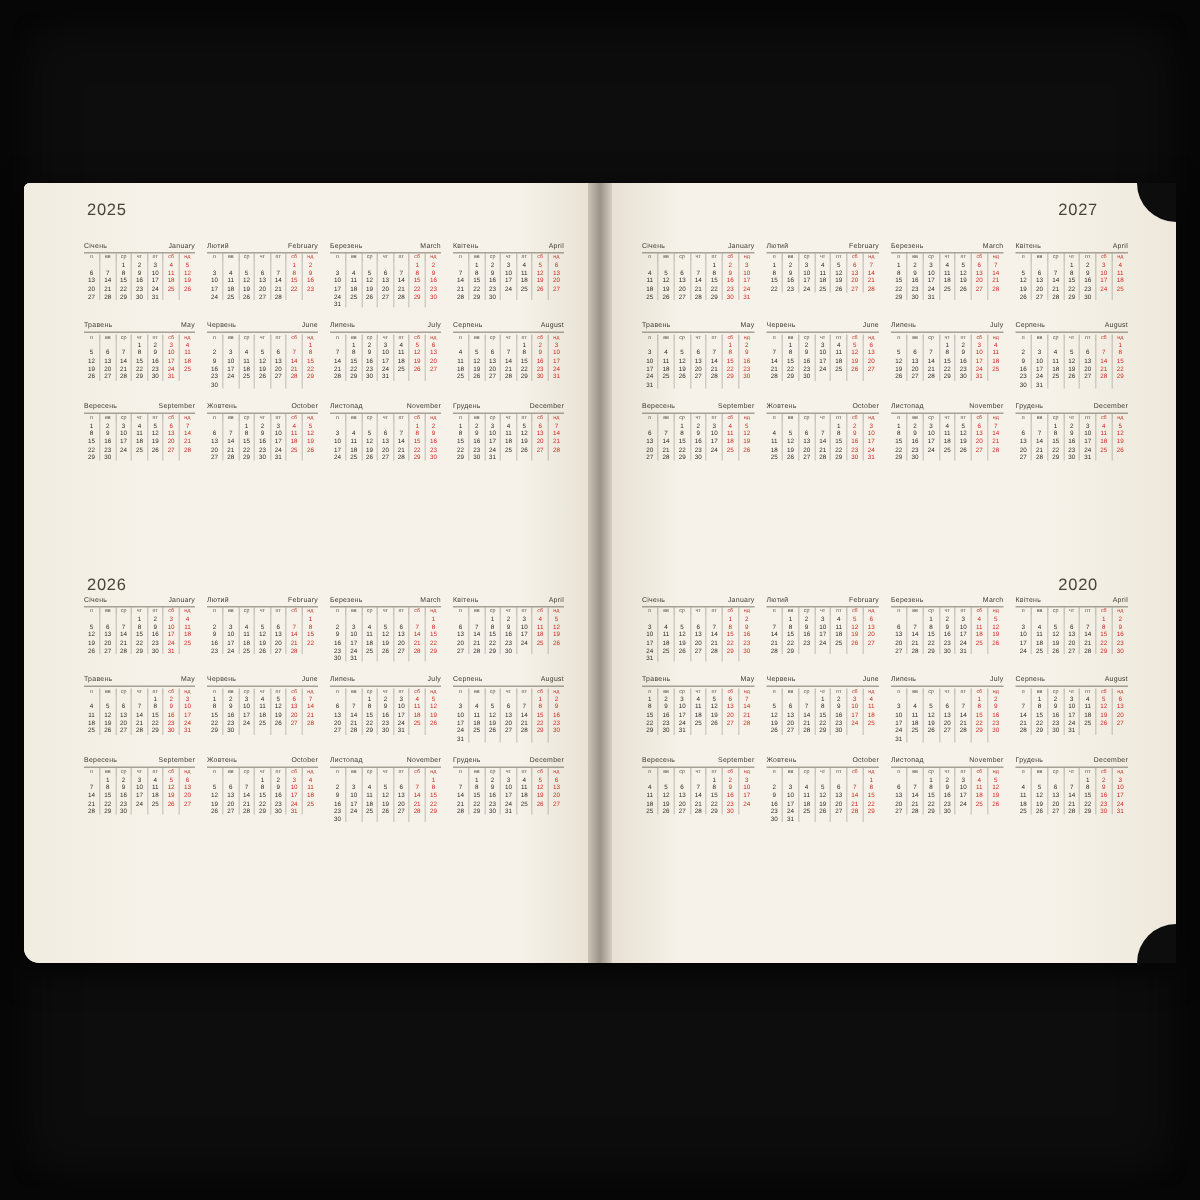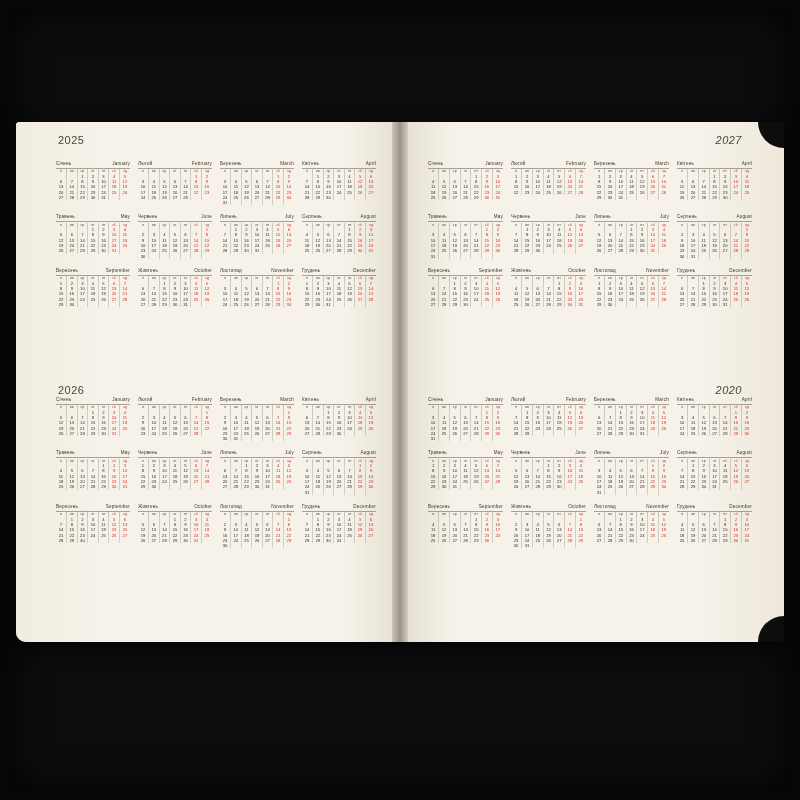--- a/index.html
+++ b/index.html
@@ -81,21 +81,21 @@
     border-top-left-radius: 26px;
   }
   .year-label {
     position: absolute;
     top: 12px;
     font-size: 11px;
     letter-spacing: .5px;
     color: #4a4438;
   }
   .year-label.l { left: 42px; }
-  .year-label.r { right: 42px; font-style: italic; }
+  .year-label.r { right: 52px; }
 
   .half {
     position: absolute;
     left: 0;
     width: 384px;
     height: 240px;
   }
   .half.top { top: 26px; }
   .half.bottom { top: 262px; }
 

